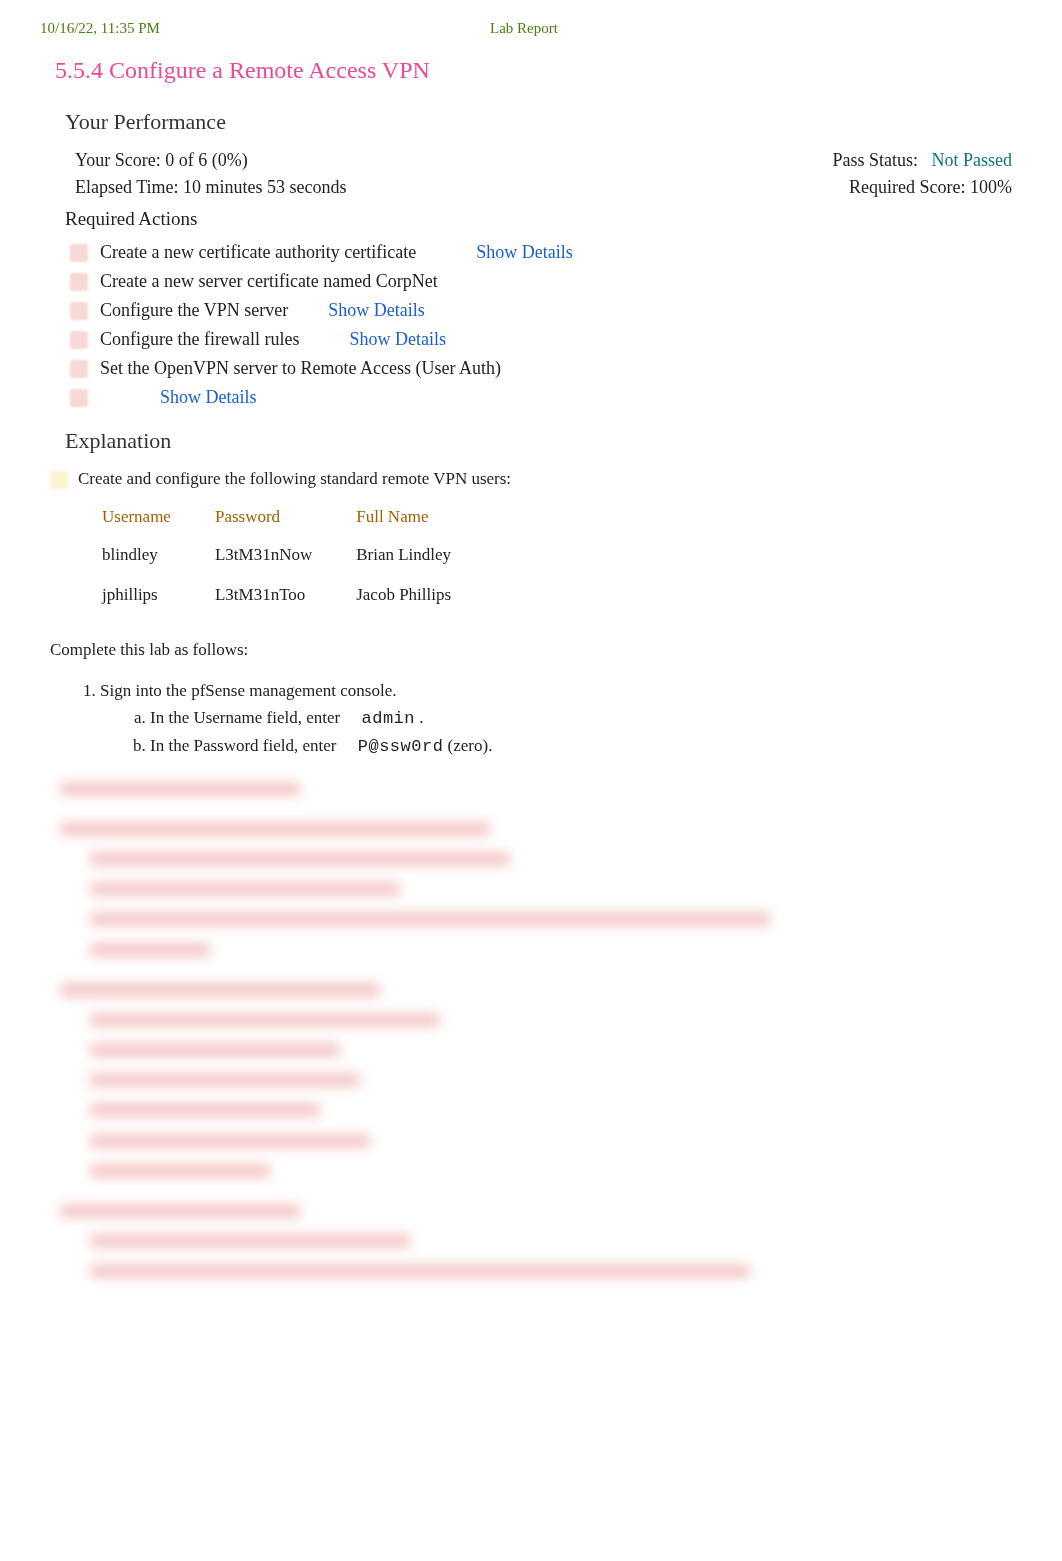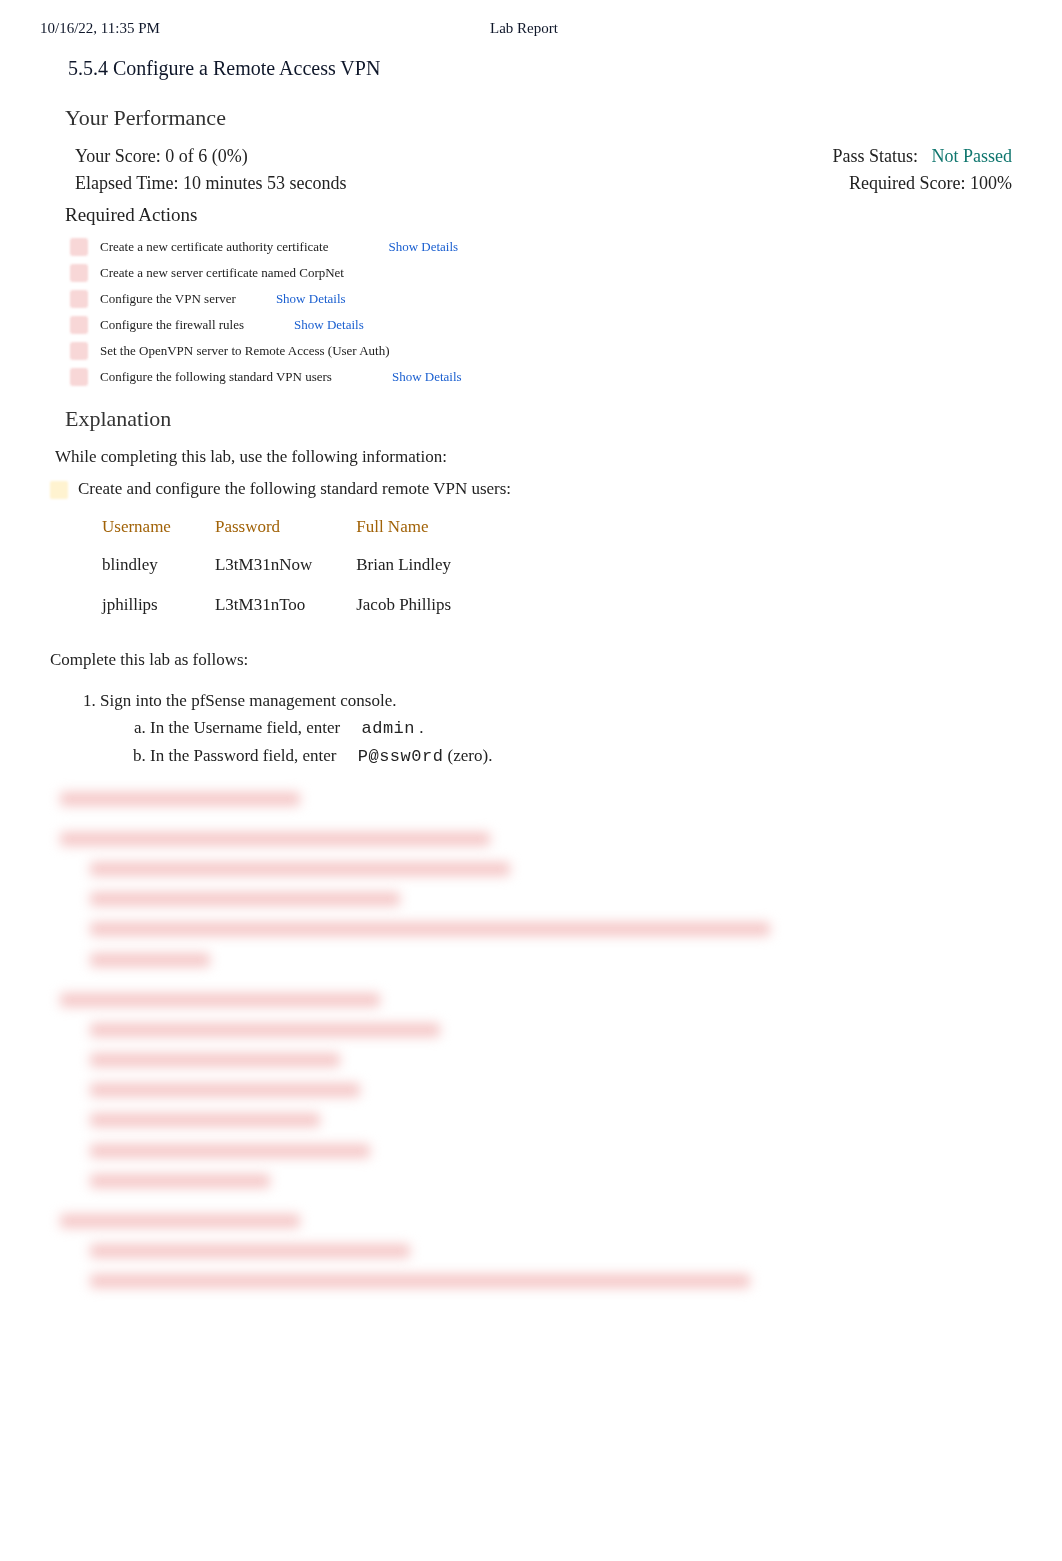--- a/index.html
+++ b/index.html
@@ -9,29 +9,29 @@
     background: #fff;
     color: #222;
     width: 1062px;
   }
   .page {
     padding: 20px 40px;
   }
   .header-line {
     display: flex;
     font-size: 15px;
-    color: #0f172a;
+    color: #4d7c0f;
     margin-bottom: 20px;
   }
   .header-date { flex: 0 0 450px; }
   .header-title { }
   .lab-title {
-    font-size: 20px;
-    color: #0f172a;
-    margin: 10px 0 10px 28px;
+    font-size: 24px;
+    color: #ec4899;
+    margin: 10px 0 10px 15px;
   }
   .section {
     margin: 25px 0 10px 25px;
   }
   .section-h {
     font-size: 22px;
     color: #333;
     margin: 20px 0 15px 0;
     font-weight: normal;
   }
@@ -44,21 +44,21 @@
   }
   .not-passed { color: #0f766e; }
   .sub-h {
     font-size: 19px;
     margin: 10px 0 12px 0;
   }
   .action-row {
     display: flex;
     align-items: center;
     margin: 8px 0 8px 5px;
-    font-size: 13px;
+    font-size: 18px;
   }
   .dot {
     width: 18px;
     height: 18px;
     background: #f8d7d7;
     border-radius: 3px;
     margin-right: 12px;
     filter: blur(1px);
     flex-shrink: 0;
   }
@@ -187,28 +187,26 @@
       <span class="dot"></span>
       <span class="action-text">Configure the firewall rules</span>
       <span class="show-details" style="margin-left:50px">Show Details</span>
     </div>
     <div class="action-row">
       <span class="dot"></span>
       <span class="action-text">Set the OpenVPN server to Remote Access (User Auth)</span>
     </div>
     <div class="action-row">
       <span class="dot"></span>
-      <span class="action-text">Configure the following standard VPN users</span>
       <span class="show-details">Show Details</span>
     </div>
 
     <div class="section-h">Explanation</div>
   </div>
 
-  <div class="expl-text" style="margin-left:15px">While completing this lab, use the following information:</div>
 
   <div class="bullet-row">
     <span class="bullet-dot"></span>
     <span style="font-size:17px">Create and configure the following standard remote VPN users:</span>
   </div>
 
   <table class="users">
     <tbody>
         <tr>
       <th>Username</th>

